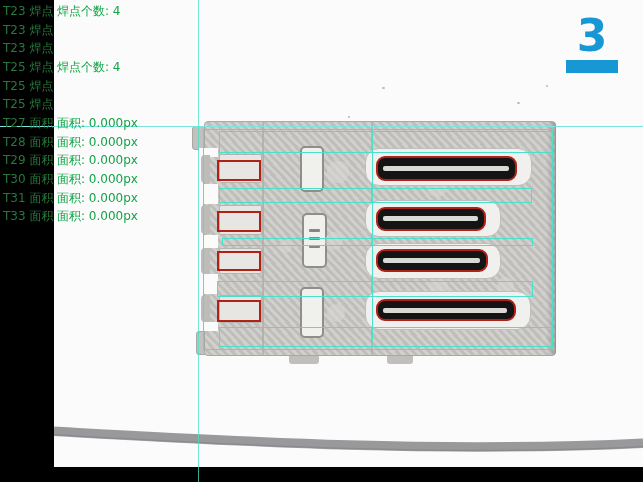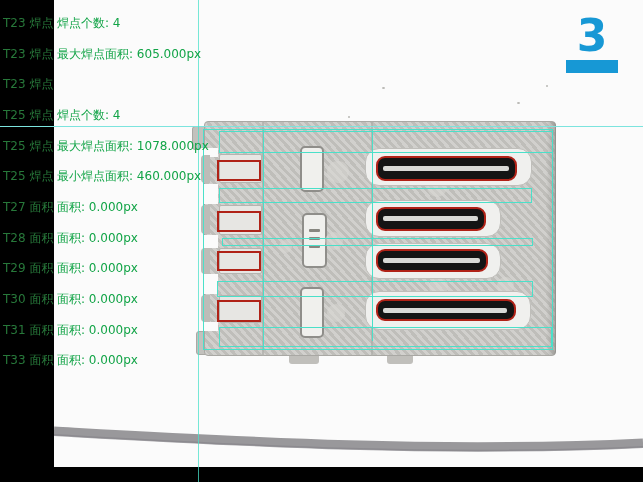--- a/index.html
+++ b/index.html
@@ -26,21 +26,21 @@
   .tab{background:#c0bfbb;border-radius:0 0 3px 3px;}
   .speck{background:#b9b8b4;border-radius:50%;}
   
   .roi{border:1px solid var(--cyan,#4ae0c9);box-sizing:border-box;background:transparent;}
   .roi-line{background:var(--cyan,#4ae0c9);}
   .defect{border:2px solid var(--red,#b02217);box-sizing:border-box;background:transparent;}
   .crosshair-v{background:var(--cyan,#4ae0c9);opacity:.75;}
   .crosshair-h{background:var(--cyan-pale,#7ce4de);}
   
   .panel{left:3px;top:2px;width:280px;}
-  .result-row{display:flex;align-items:center;height:18.7px;font-size:12px;white-space:nowrap;margin-top:12px;}
+  .result-row{display:flex;align-items:center;height:18.7px;font-size:12px;white-space:nowrap;}
   .result-row .tag{width:54px;flex:0 0 54px;color:var(--green-dim,#27783a);}
   .result-row .val{color:var(--green,#12a447);}
   
   .station{left:566px;top:14px;width:52px;text-align:center;}
   .station-num{color:var(--blue,#1798d5);font-size:44px;line-height:44px;font-weight:bold;}
   .station-bar{width:52px;height:13px;background:var(--blue,#1798d5);margin-top:2px;}
 </style>
 </head>
 <body>
 
@@ -134,36 +134,33 @@
   <div class="abs crosshair-h" style="left:0;top:126px;width:643px;height:1px;"></div>
   <div class="abs crosshair-v" style="left:198px;top:0;width:1px;height:482px;"></div>
 
   <div class="abs panel">
     <div class="result-row">
         <span class="tag">T23 焊点</span>
         <span class="val">焊点个数: 4</span>
       </div>
     <div class="result-row">
         <span class="tag">T23 焊点</span>
-        <span class="val">最大焊点面积: 605.000px</span>
       </div>
     <div class="result-row">
         <span class="tag">T23 焊点</span>
       </div>
     <div class="result-row">
         <span class="tag">T25 焊点</span>
         <span class="val">焊点个数: 4</span>
       </div>
     <div class="result-row">
         <span class="tag">T25 焊点</span>
-        <span class="val">最大焊点面积: 1078.000px</span>
       </div>
     <div class="result-row">
         <span class="tag">T25 焊点</span>
-        <span class="val">最小焊点面积: 460.000px</span>
       </div>
     <div class="result-row">
         <span class="tag">T27 面积</span>
         <span class="val">面积: 0.000px</span>
       </div>
     <div class="result-row">
         <span class="tag">T28 面积</span>
         <span class="val">面积: 0.000px</span>
       </div>
     <div class="result-row">

